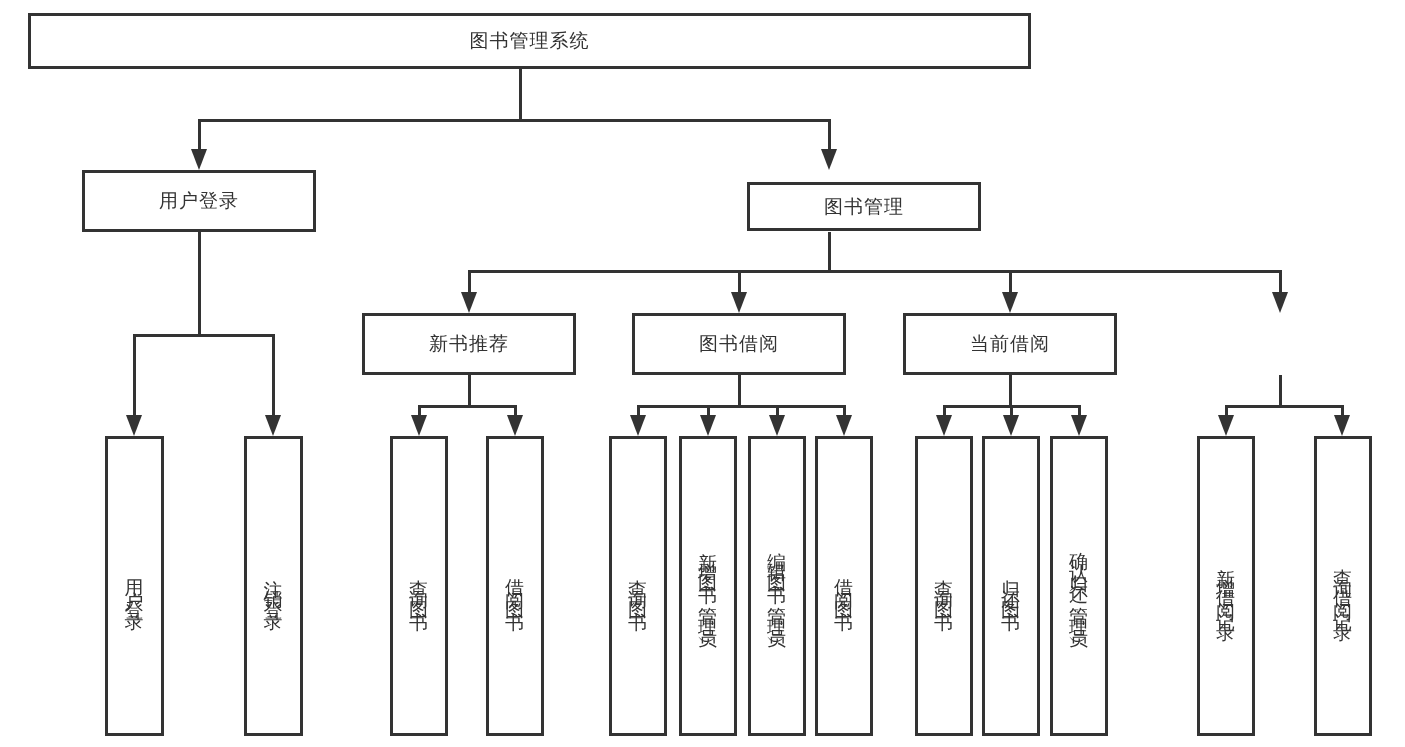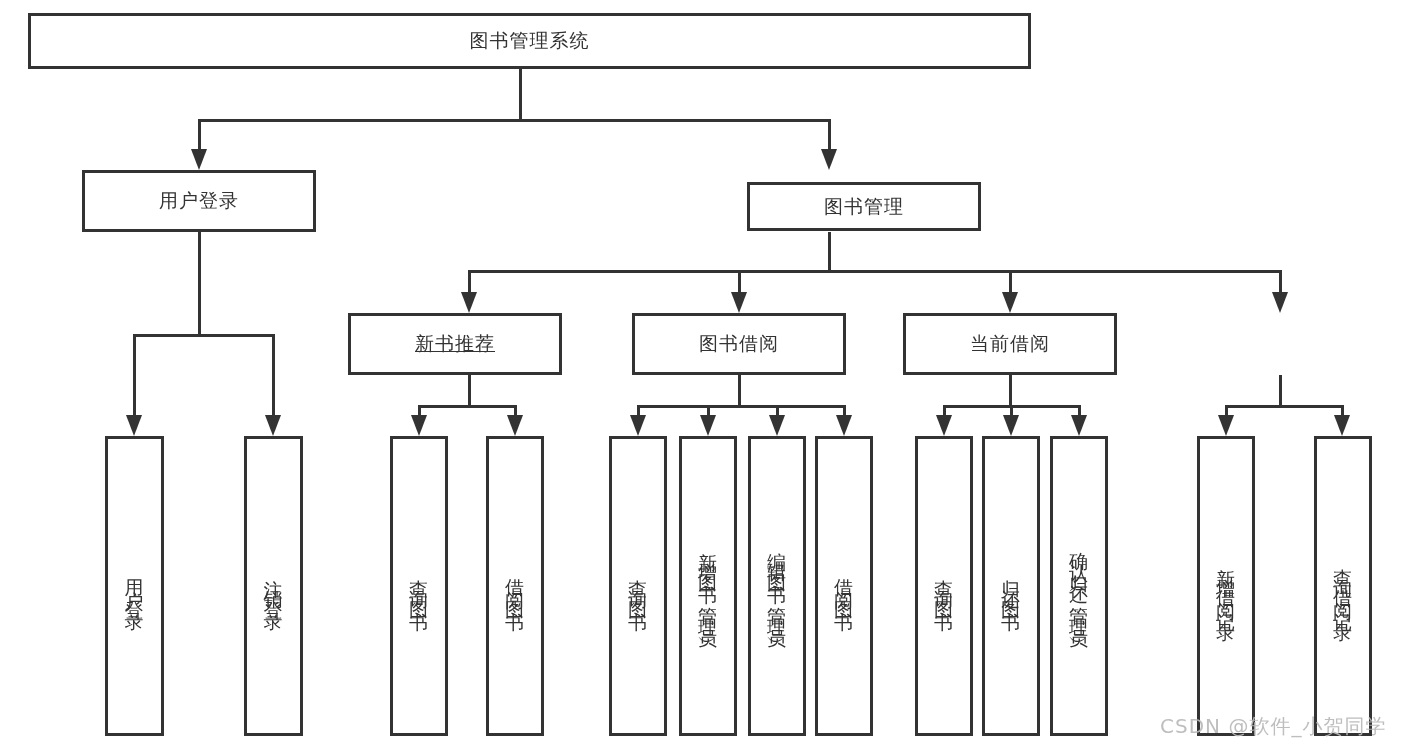--- a/index.html
+++ b/index.html
@@ -103,21 +103,21 @@
   <div class="hline" style="left:468px; top:270px; width:814px;"></div>
   <div class="vline" style="left:468px; top:270px; height:25px;"></div>
   <div class="arrow" style="left:461px; top:292px;"></div>
   <div class="vline" style="left:738px; top:270px; height:25px;"></div>
   <div class="arrow" style="left:731px; top:292px;"></div>
   <div class="vline" style="left:1009px; top:270px; height:25px;"></div>
   <div class="arrow" style="left:1002px; top:292px;"></div>
   <div class="vline" style="left:1279px; top:270px; height:25px;"></div>
   <div class="arrow" style="left:1272px; top:292px;"></div>
 
-  <div class="node" style="left:348px; top:313px; width:214px; height:62px;text-decoration:underline;">新书推荐</div>
+  <div class="node" style="left:362px; top:313px; width:214px; height:62px;">新书推荐</div>
   <div class="node" style="left:632px; top:313px; width:214px; height:62px;">图书借阅</div>
   <div class="node" style="left:903px; top:313px; width:214px; height:62px;">当前借阅</div>
 
   <div class="vline" style="left:468px; top:375px; height:33px;"></div>
   <div class="hline" style="left:418px; top:405px; width:98px;"></div>
   <div class="vline" style="left:418px; top:405px; height:12px;"></div>
   <div class="arrow" style="left:411px; top:415px;"></div>
   <div class="vline" style="left:514px; top:405px; height:12px;"></div>
   <div class="arrow" style="left:507px; top:415px;"></div>
 
@@ -159,15 +159,14 @@
   <div class="vnode" style="left:748px; top:436px; width:58px; height:300px;">编辑图书（管理员）</div>
   <div class="vnode" style="left:815px; top:436px; width:58px; height:300px;">借阅图书</div>
 
   <div class="vnode" style="left:915px; top:436px; width:58px; height:300px;">查询图书</div>
   <div class="vnode" style="left:982px; top:436px; width:58px; height:300px;">归还图书</div>
   <div class="vnode" style="left:1050px; top:436px; width:58px; height:300px;">确认归还（管理员）</div>
 
   <div class="vnode" style="left:1197px; top:436px; width:58px; height:300px;">新增借阅记录</div>
   <div class="vnode" style="left:1314px; top:436px; width:58px; height:300px;">查询借阅记录</div>
 
-  <div class="watermark">CSDN @软件_小贺同学</div>
 
 </div>
 
 </body></html>

